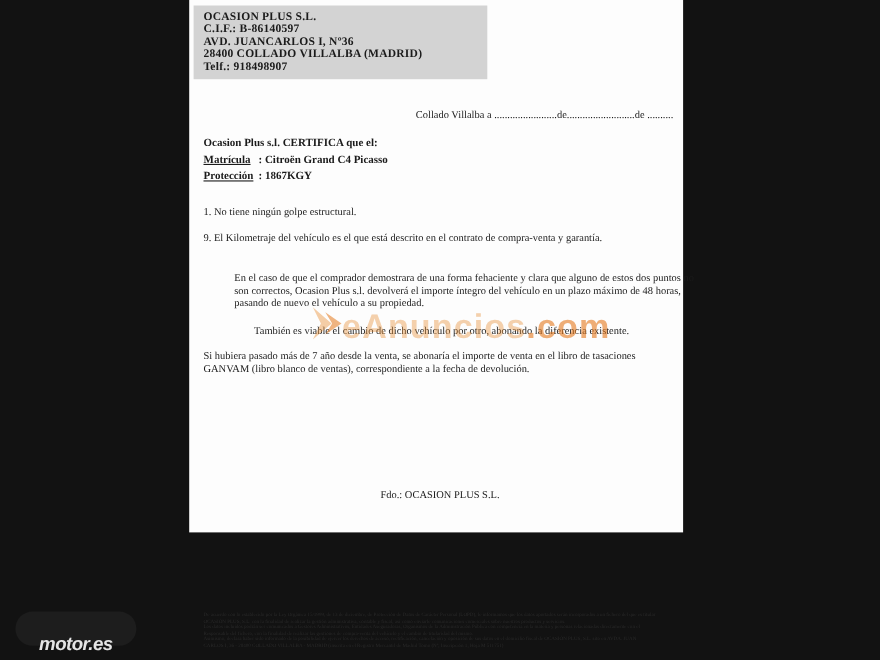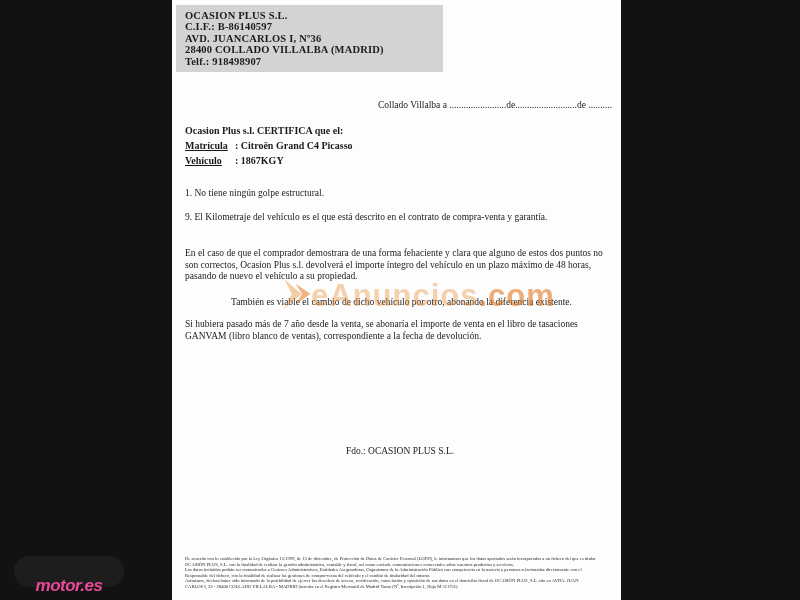--- a/index.html
+++ b/index.html
@@ -1,44 +1,44 @@
 <!DOCTYPE html>
 <html><head>
 <meta charset="utf-8">
 <style>
   html,body{margin:0;padding:0;background:#000;}
   .canvas{position:relative;width:800px;height:600px;background:#121212;overflow:hidden;
           font-family:"Liberation Serif", serif;}
-  .page{position:absolute;left:172px;top:0;width:449px;height:600px;background:#fdfdfd;
+  .page{position:absolute;left:172px;top:0;width:449px;height:484px;background:#fdfdfd;
         color:#1b1b1b;box-sizing:border-box;padding:0 6px 0 13px;}
   .header-box{background:#d3d3d3;width:258px;margin-top:5px;margin-left:-9px;
               padding:5px 0 5px 9px;font-weight:bold;font-size:10.5px;line-height:11.4px;
               letter-spacing:.2px;}
   .date-line{margin-top:28px;margin-left:193px;font-size:9.5px;white-space:nowrap;}
   .cert-block{margin-top:13px;font-size:10px;line-height:15px;font-weight:bold;}
   .vlabel{display:inline-block;width:50px;text-decoration:underline;}
   .points div{font-size:9.5px;line-height:11.5px;}
   .points div:nth-of-type(1){margin-top:20px;}
   .points div:nth-of-type(2){margin-top:12px;}
   .paras div{font-size:9.5px;line-height:11.5px;width:430px;}
-  .paras div:nth-of-type(1){margin-top:25px;}
+  .paras div:nth-of-type(1){margin-top:25px;margin-left:28px;}
   .paras div:nth-of-type(2){margin-top:14px;margin-left:46px;}
   .paras div:nth-of-type(3){margin-top:11px;}
   .signature{margin-top:104px;font-size:9.5px;text-align:center;}
   .fine-print{position:absolute;left:13px;right:6px;top:556px;font-size:4.6px;
               line-height:5.6px;color:#2a2a2a;font-family:"Liberation Serif",serif;}
   .watermark{position:absolute;left:281px;top:277px;display:flex;align-items:center;
              pointer-events:none;}
   .wm-text{font-family:"Liberation Sans",sans-serif;font-weight:bold;font-size:31px;
            letter-spacing:1px;color:rgba(232,146,60,.42);}
   .wm-com{color:rgba(228,120,28,.60);}
   .motores{position:absolute;left:14px;top:556px;width:110px;height:31px;background:#1d1d1d;
            border-radius:16px;display:flex;align-items:center;justify-content:center;}
   .motores span{font-family:"Liberation Sans",sans-serif;font-style:italic;font-weight:bold;
-                font-size:17px;color:#ec4899;letter-spacing:-0.5px;margin-top:28px;}
+                font-size:17px;color:#e5e5e5;letter-spacing:-0.5px;margin-top:28px;}
 </style>
 </head>
 <body>
 
 <div class="canvas">
 
   <div class="page">
 
     <div class="header-box">
 
@@ -54,21 +54,21 @@
       </div>
 
     <div class="date-line">Collado Villalba a ........................de..........................de ..........</div>
 
     <div class="cert-block">
       <div>Ocasion Plus s.l. CERTIFICA que el:</div>
       <div>
         <span class="vlabel">Matrícula</span><span>: Citroën Grand C4 Picasso</span>
       </div>
       <div>
-        <span class="vlabel">Vehículo</span><span>: 1867KGY</span>
+        <span class="vlabel">Protección</span><span>: 1867KGY</span>
       </div>
     </div>
 
     <div class="points">
 
         <div>1. No tiene ningún golpe estructural.</div>
 
         <div>9. El Kilometraje del vehículo es el que está descrito en el contrato de compra-venta y garantía.</div>
       </div>
 

